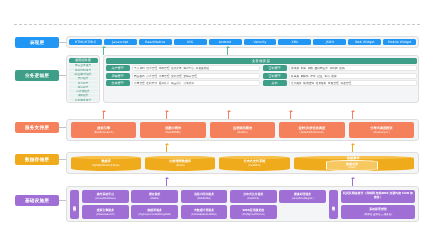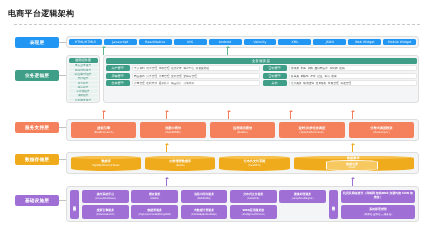--- a/index.html
+++ b/index.html
@@ -184,21 +184,20 @@
   .conn.up::after { top:-2.5px; border-bottom:2.5px solid #5ab98f; }
   .conn.orange.up::after { border-bottom-color:#f4815c; }
   .conn.yellow.up::after { border-bottom-color:#efab1b; }
   .conn.purple.up::after { border-bottom-color:#a06fd6; }
 </style>
 </head>
 <body>
 
 <div id="page">
 
-  <div class="title">电商平台逻辑架构</div>
   <div class="divider"></div>
 
   <div class="layer-label ll-present">表现层</div>
   <div class="layer-label ll-biz">业务逻辑层</div>
   <div class="layer-label ll-svc">服务支持层</div>
   <div class="layer-label ll-data">数据存储层</div>
   <div class="layer-label ll-infra">基础设施层</div>
 
   <div class="label-stub s1"></div>
   <div class="label-stub s2"></div>

